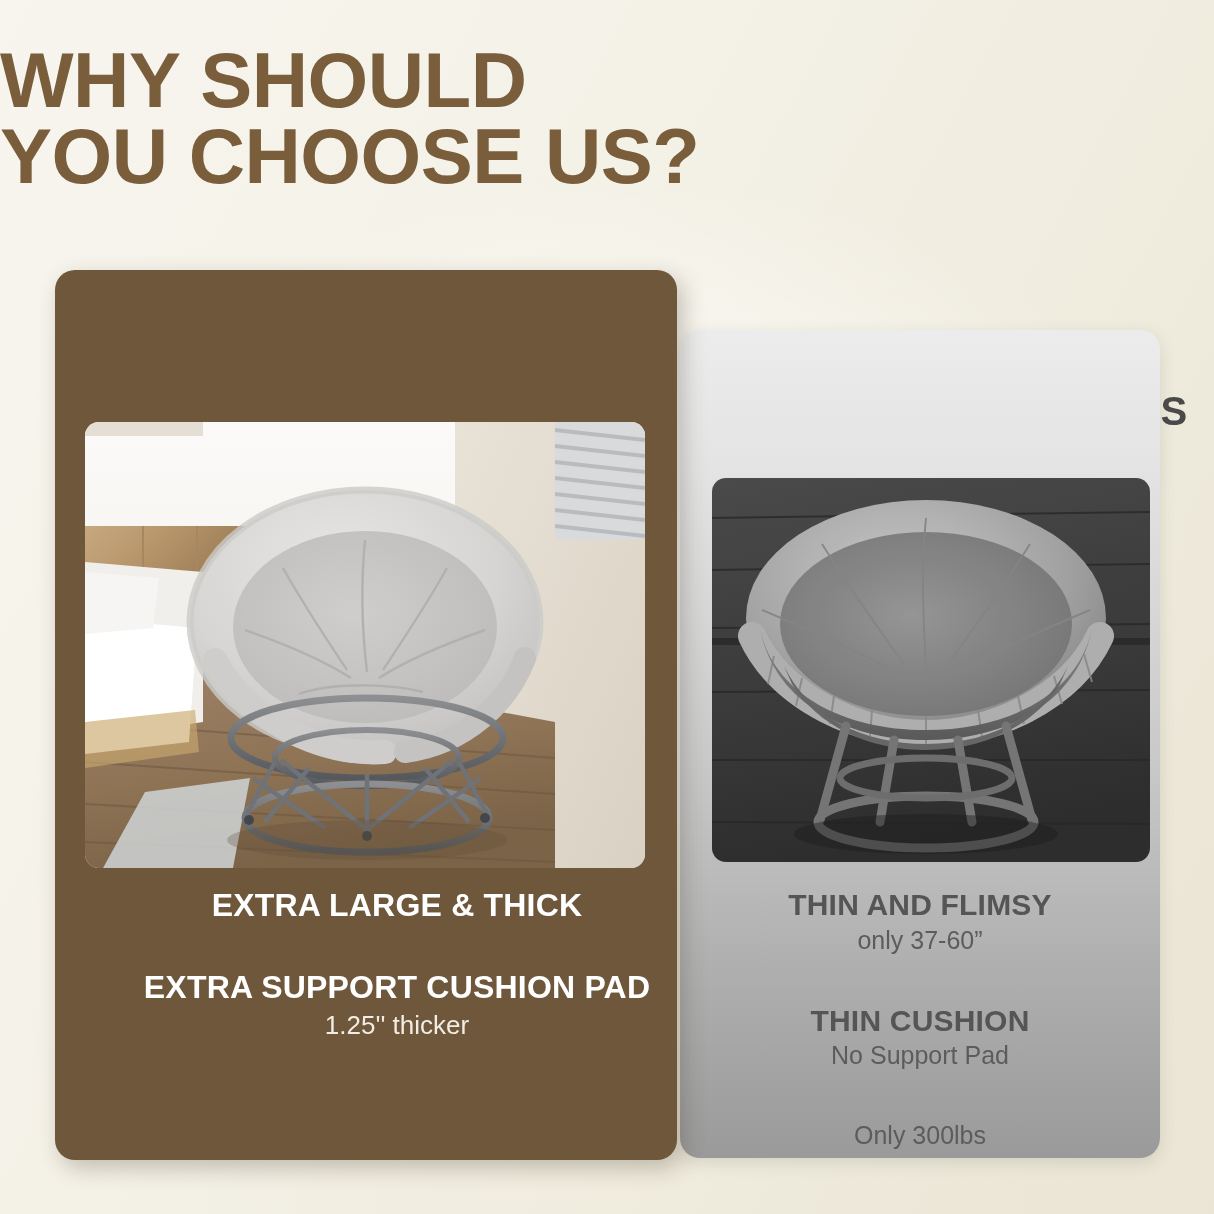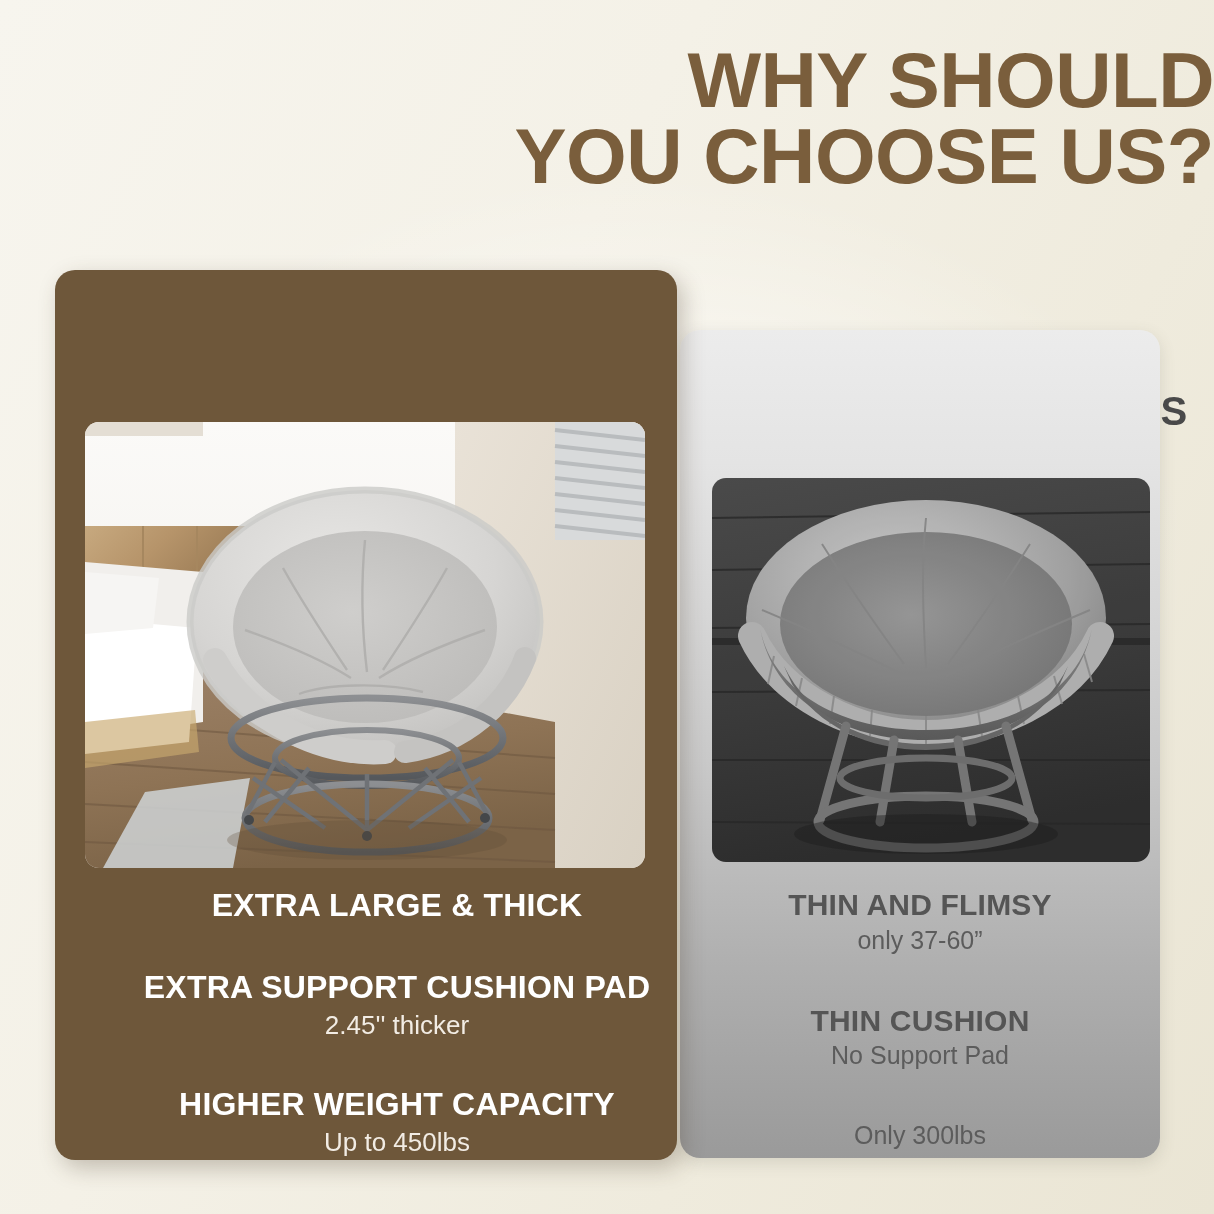--- a/index.html
+++ b/index.html
@@ -15,21 +15,21 @@
     width:1214px; height:1214px;
     background:
       radial-gradient(ellipse 900px 620px at 52% 46%, rgba(255,255,255,0.85) 0%, rgba(255,255,255,0.0) 62%),
       linear-gradient(118deg, #f7f5ee 0%, #f4f1e7 38%, #efebdd 70%, #eae5d4 100%);
   }
 
   
   .title {
     position:absolute;
     left:0; right:0; top:42px;
-    text-align:right;
+    text-align:left;
     color:#7a5e3c;
     font-size:78px;
     font-weight:bold;
     line-height:0.98;
     letter-spacing:-0.5px;
     font-stretch:condensed;
     text-transform:uppercase;
     font-family:"Liberation Sans", sans-serif;
   }
   .title .l2 { display:block; }
@@ -363,25 +363,21 @@
       <ellipse cx="214" cy="356" rx="132" ry="20" fill="#1e1e1e" opacity="0.45"></ellipse>
     </svg>
   </div>
 
   <div class="features features-ours">
     <div class="feat">
       <div class="feat-title">EXTRA LARGE &amp; THICK</div>
     </div>
     <div class="feat">
       <div class="feat-title">EXTRA SUPPORT CUSHION PAD</div>
-      <div class="feat-sub">2.45'' thicker</div>
-    </div>
-    <div class="feat">
-      <div class="feat-title">HIGHER WEIGHT CAPACITY</div>
-      <div class="feat-sub">Up to 450lbs</div>
+      <div class="feat-sub">1.25'' thicker</div>
     </div>
   </div>
 
   <div class="features features-other">
     <div class="feat">
       <div class="feat-title">THIN AND FLIMSY</div>
       <div class="feat-sub">only 37-60”</div>
     </div>
     <div class="feat">
       <div class="feat-title">THIN CUSHION</div>

